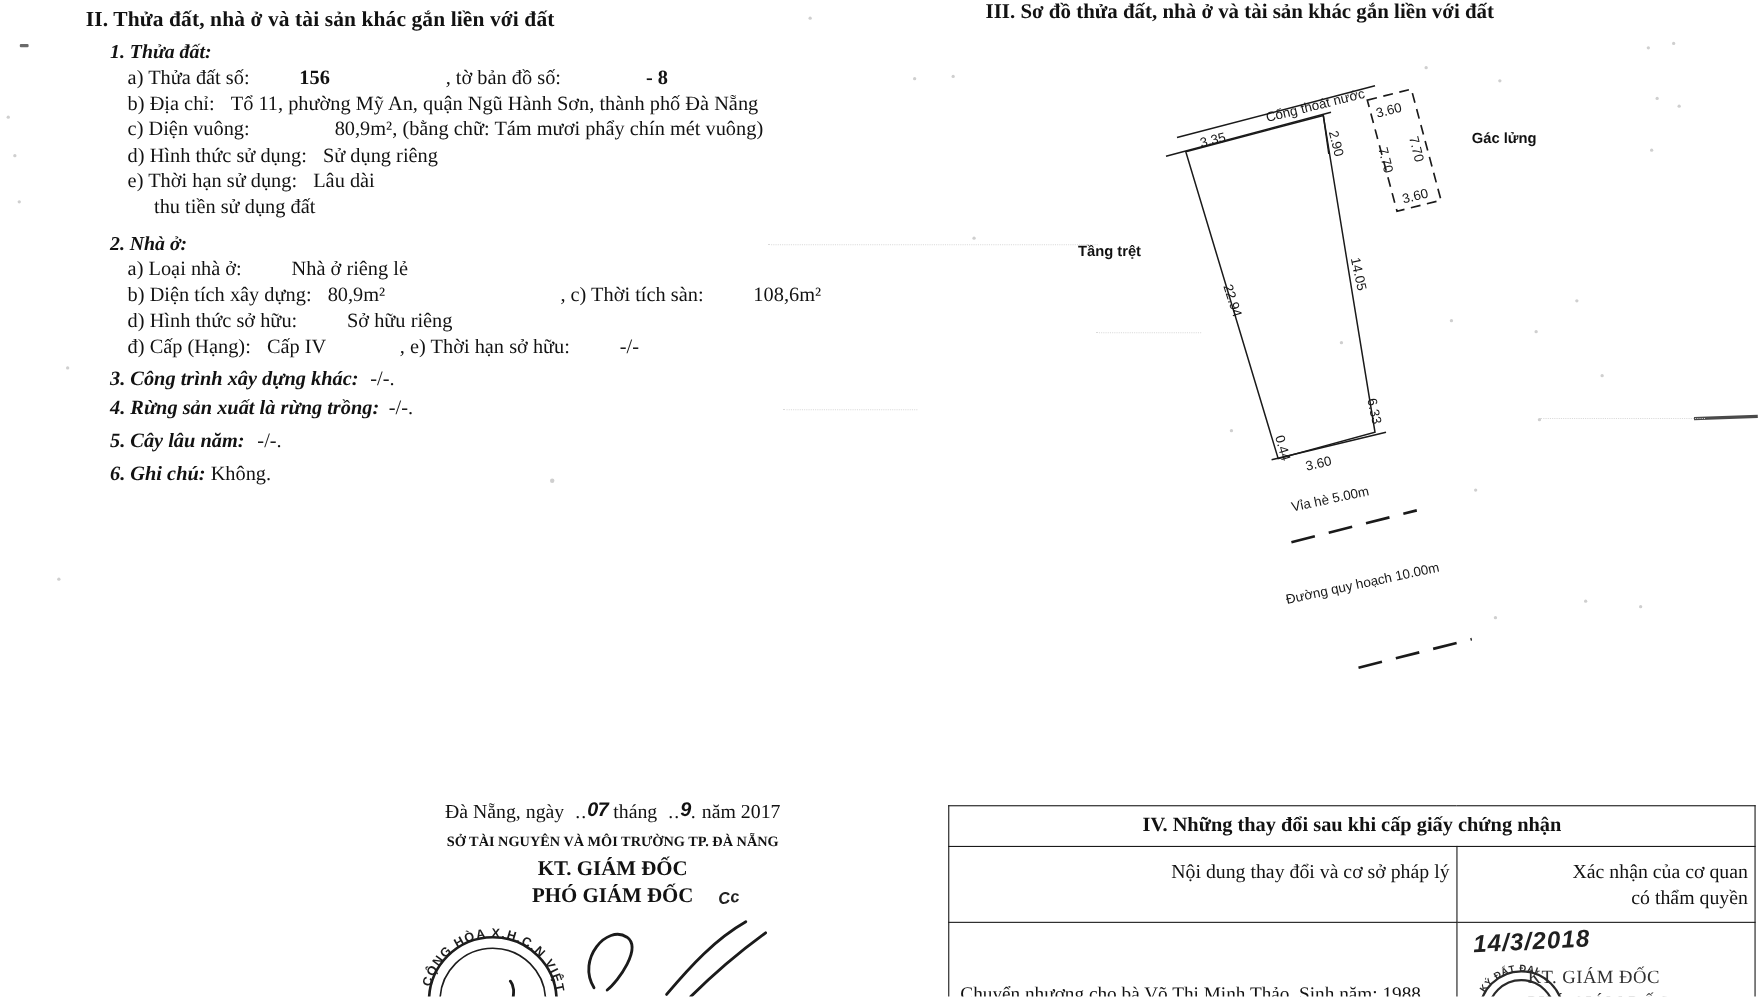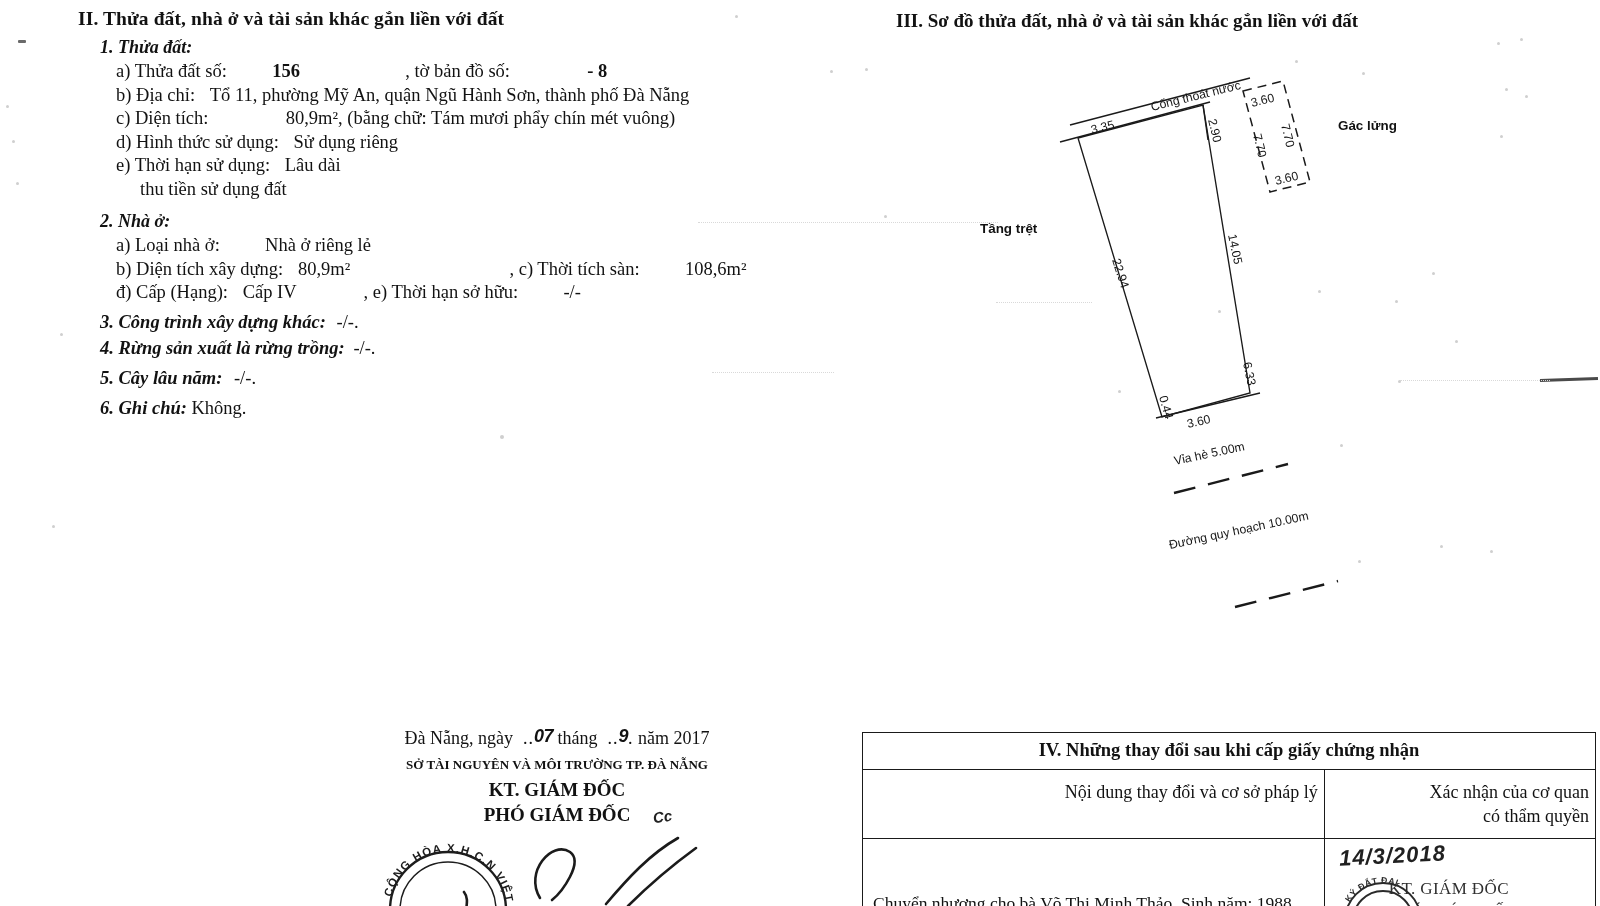--- a/index.html
+++ b/index.html
@@ -71,21 +71,21 @@
 
   
   .gap-sm { display:inline-block; width: 26px; }
   .gap-md { display:inline-block; width: 58px; }
   .gap-lg { display:inline-block; width: 96px; }
   .gap-xl { display:inline-block; width: 150px; }
 
   
   #section-three-title {
     position: absolute;
-    left: 896px; top: 10px;
+    left: 896px; top: 0;
     font-weight: bold;
     font-size: 19px;
     white-space: nowrap;
   }
 
   
   #plot-diagram {
     position: absolute;
     left: 960px; top: 45px;
     width: 620px; height: 600px;
@@ -285,21 +285,21 @@
     <span class="gap-md"></span>
     <span class="val b">- 8</span>
   </div>
 
   <div class="item">
     <span class="lbl">b) Địa chỉ:</span>
     <span class="val">Tổ 11, phường Mỹ An, quận Ngũ Hành Sơn, thành phố Đà Nẵng</span>
   </div>
 
   <div class="item">
-    <span class="lbl">c) Diện tích:</span>
+    <span class="lbl">c) Diện vuông:</span>
     <span class="gap-md"></span>
     <span class="val">80,9m², (bằng chữ: Tám mươi phẩy chín mét vuông)</span>
   </div>
 
   <div class="item">
     <span class="lbl">d) Hình thức sử dụng:</span>
     <span class="val">Sử dụng riêng</span>
   </div>
 
 
@@ -320,20 +320,25 @@
 
   <div class="item">
     <span class="lbl">b) Diện tích xây dựng:</span>
     <span class="val">80,9m²</span>
     <span class="gap-xl"></span>
     <span class="lbl">, c) Thời tích sàn:</span>
     <span class="gap-sm"></span>
     <span class="val">108,6m²</span>
   </div>
 
+  <div class="item">
+    <span class="lbl">d) Hình thức sở hữu:</span>
+    <span class="gap-sm"></span>
+    <span class="val">Sở hữu riêng</span>
+  </div>
 
   <div class="item">
     <span class="lbl">đ) Cấp (Hạng):</span>
     <span class="val">Cấp IV</span>
     <span class="gap-md"></span>
     <span class="lbl">, e) Thời hạn sở hữu:</span>
     <span class="gap-sm"></span>
     <span class="val">-/-</span>
   </div>
 

